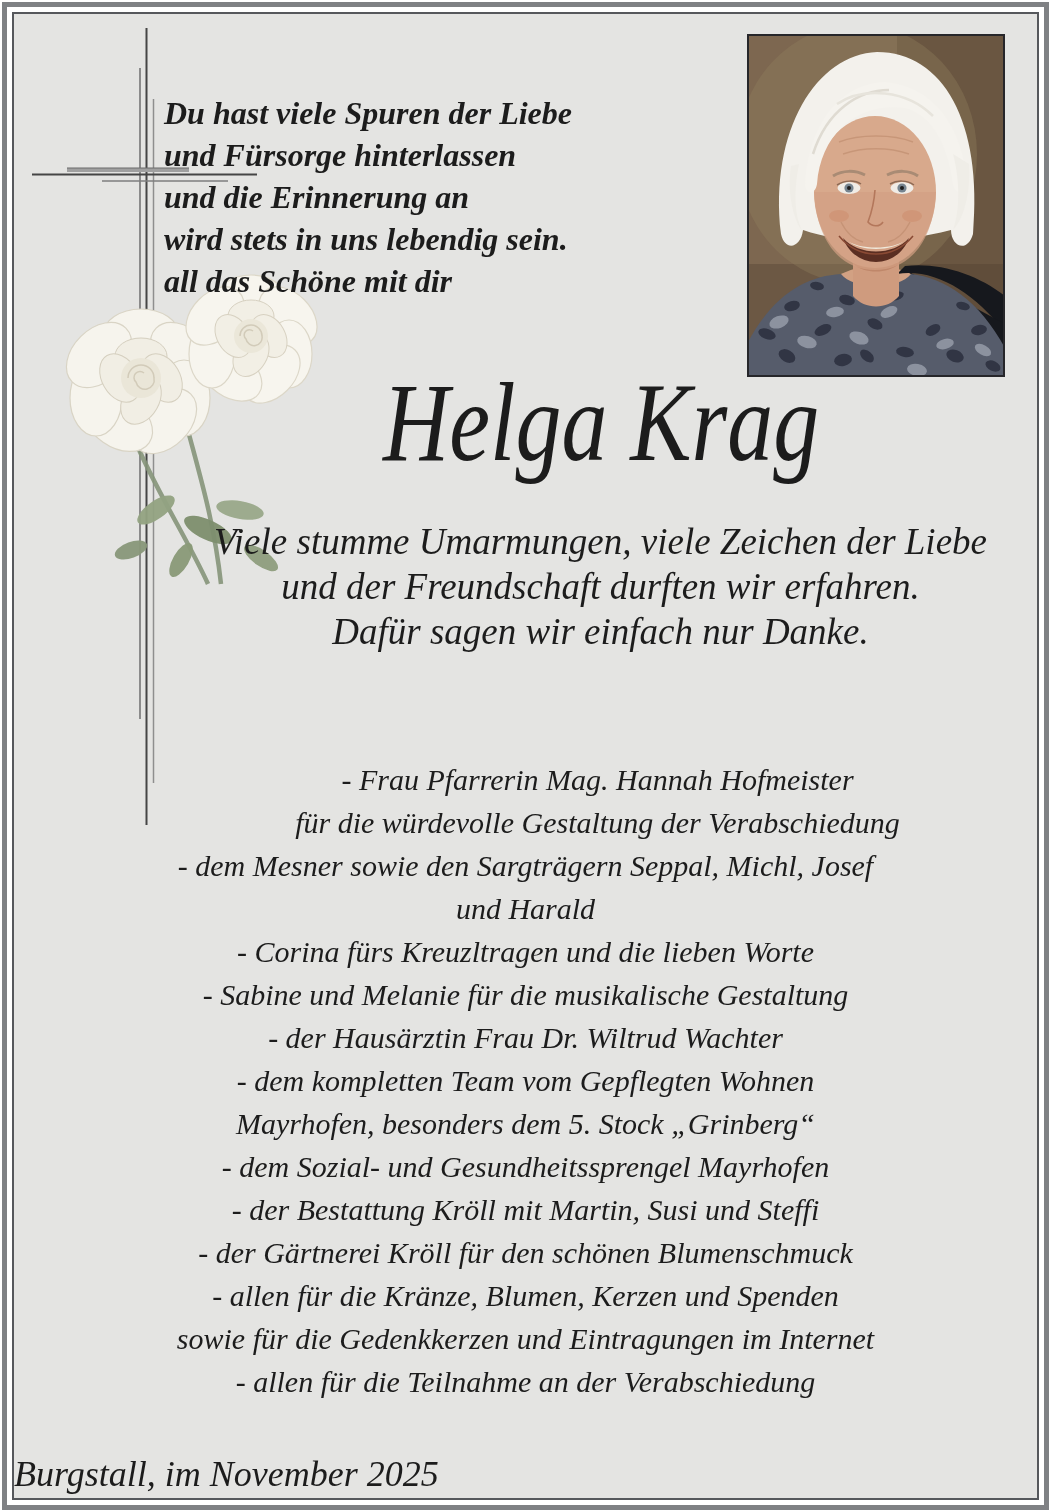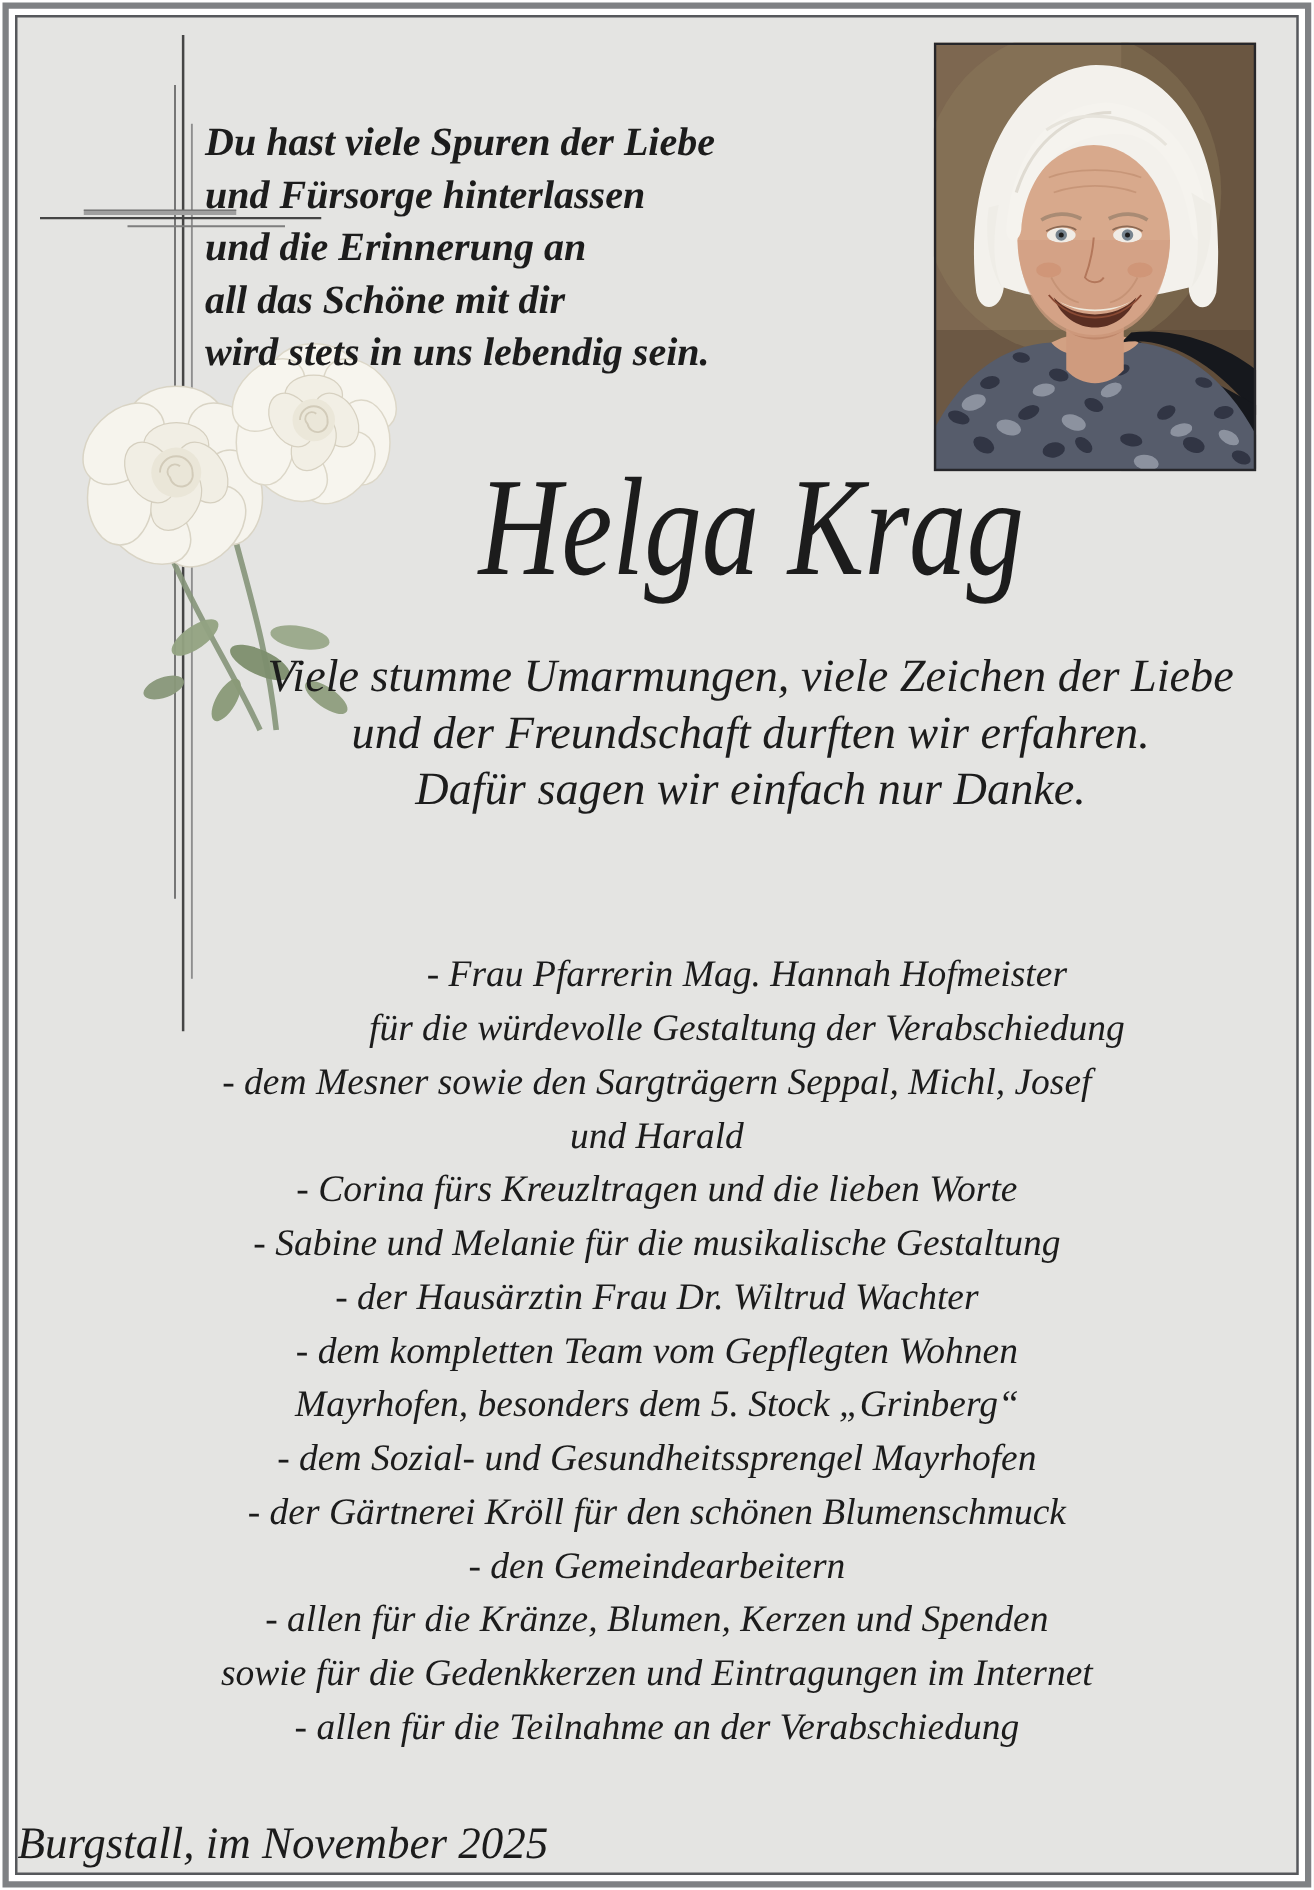--- a/index.html
+++ b/index.html
@@ -189,22 +189,22 @@
       <path d="M206,120 C214,150 212,180 206,196 C216,186 224,160 222,130 Z" fill="#efede7"></path>
       <path d="M52,130 C46,160 48,184 56,198 C46,186 40,158 44,132 Z" fill="#efede7"></path>
 
       <rect x="1" y="1" width="256" height="341" fill="none" stroke="#26262a" stroke-width="2"></rect>
     </svg>
 
     <div class="poem">
             <div class="line">Du hast viele Spuren der Liebe</div>
             <div class="line">und Fürsorge hinterlassen</div>
             <div class="line">und die Erinnerung an</div>
+            <div class="line">wird stets in uns lebendig sein.</div>
             <div class="line">all das Schöne mit dir</div>
-            <div class="line">wird stets in uns lebendig sein.</div>
           </div>
 
     <div class="name">
       <span class="stretch">Helga Krag</span>
     </div>
 
     <div class="intro">
             <div class="line">Viele stumme Umarmungen, viele Zeichen der Liebe</div>
             <div class="line">und der Freundschaft durften wir erfahren.</div>
             <div class="line">Dafür sagen wir einfach nur Danke.</div>
@@ -215,22 +215,22 @@
             <div class="line">- Frau Pfarrerin Mag. Hannah Hofmeister</div>
             <div class="line">für die würdevolle Gestaltung der Verabschiedung</div>
             <div class="line">- dem Mesner sowie den Sargträgern Seppal, Michl, Josef</div>
             <div class="line">und Harald</div>
             <div class="line">- Corina fürs Kreuzltragen und die lieben Worte</div>
             <div class="line">- Sabine und Melanie für die musikalische Gestaltung</div>
             <div class="line">- der Hausärztin Frau Dr. Wiltrud Wachter</div>
             <div class="line">- dem kompletten Team vom Gepflegten Wohnen</div>
             <div class="line">Mayrhofen, besonders dem 5. Stock „Grinberg“</div>
             <div class="line">- dem Sozial- und Gesundheitssprengel Mayrhofen</div>
+            <div class="line">- der Bestattung Kröll mit Martin, Susi und Steffi</div>
             <div class="line">- der Gärtnerei Kröll für den schönen Blumenschmuck</div>
-            <div class="line">- den Gemeindearbeitern</div>
             <div class="line">- allen für die Kränze, Blumen, Kerzen und Spenden</div>
             <div class="line">sowie für die Gedenkkerzen und Eintragungen im Internet</div>
             <div class="line">- allen für die Teilnahme an der Verabschiedung</div>
           </div>
 
     <div class="footer">
       <span>Burgstall, im November 2025</span>
       <span>Die Trauerfamilien</span>
     </div>
 

